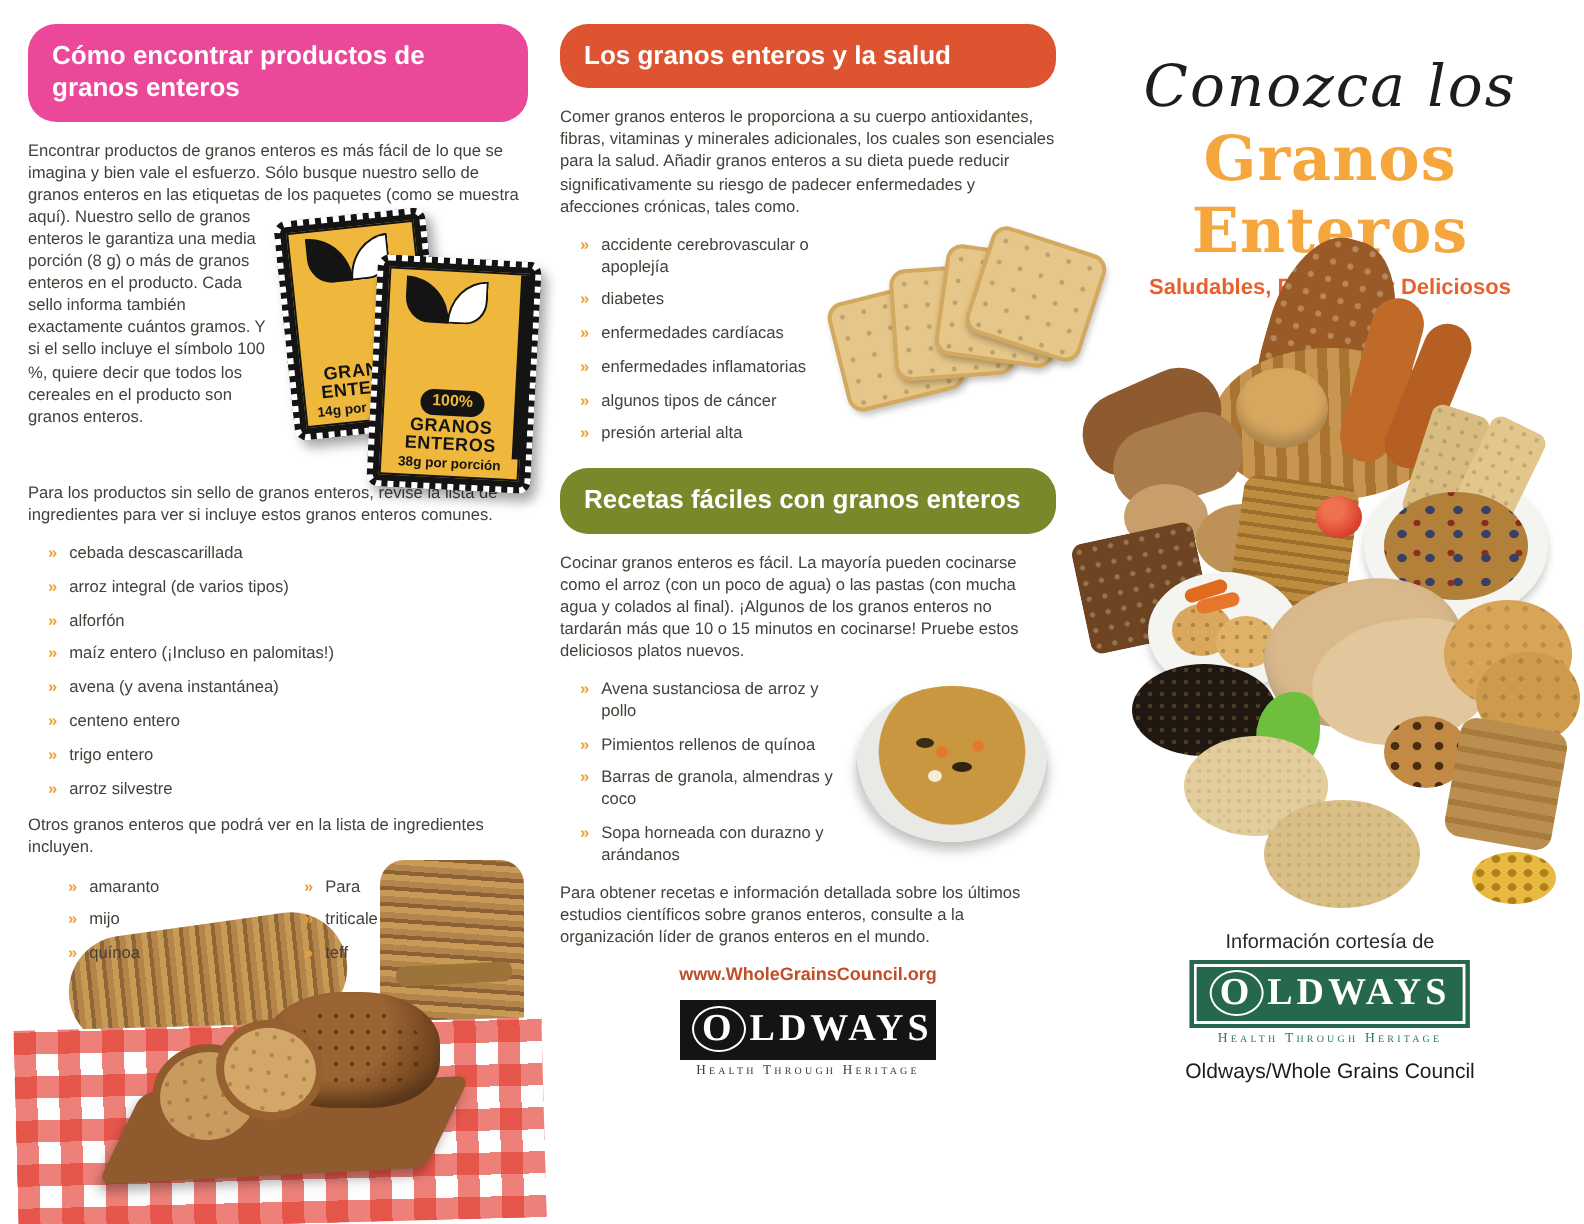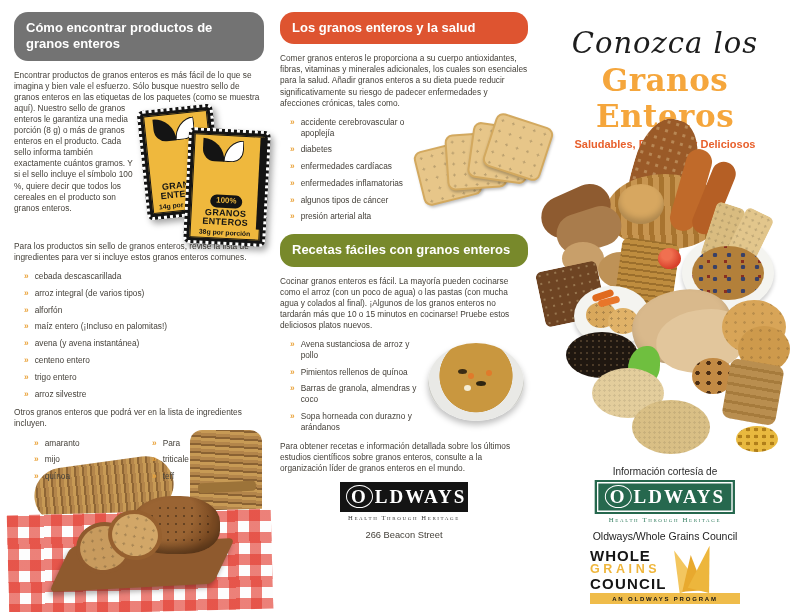--- a/index.html
+++ b/index.html
@@ -5,21 +5,21 @@
   html,body{margin:0;padding:0;background:#e8e8e8;}
   .page{position:relative;width:792px;height:612px;background:#ffffff;margin:0 auto;overflow:hidden;
         font-family:"Liberation Sans",sans-serif;color:#45413a;}
   .panel{position:absolute;top:0;height:612px;}
   .panel.left{left:14px;width:250px;}
   .panel.mid{left:280px;width:248px;}
   .panel.right{left:540px;width:250px;}
 
   .hdr{border-radius:14px;color:#fff;font-weight:bold;font-size:13px;line-height:1.25;
        padding:8px 12px;margin:12px 0 9px 0;}
-  .hdr.orange{background:#737373;}
+  .hdr.orange{background:#ec4899;}
   .hdr.red{background:#DE5430;}
   .hdr.green{background:#78892B;}
 
   p.body{font-size:8.3px;line-height:1.34;margin:0 0 8px 0;}
   ul.blist{list-style:none;margin:2px 0 8px 0;padding:0 0 0 10px;}
   ul.blist li{display:flex;gap:6px;margin:0 0 6px 0;font-size:8.3px;line-height:1.3;}
   ul.blist .bul{color:#EAA33B;font-weight:bold;flex:0 0 auto;}
   .twocol{display:flex;padding-left:10px;margin-bottom:6px;position:relative;z-index:3;}
   .twocol ul.blist{width:108px;margin:0;}
 
@@ -377,30 +377,27 @@
         <span class="txt">Barras de granola, almendras y coco</span>
       </li>
         <li>
         <span class="bul">»</span>
         <span class="txt">Sopa horneada con durazno y arándanos</span>
       </li>
       </ul>
 
     <p class="body" style="clear:both">Para obtener recetas e información detallada sobre los últimos estudios científicos sobre granos enteros, consulte a la organización líder de granos enteros en el mundo.</p>
 
+    <div class="linkline">www.WholeGrainsCouncil.org</div>
 
     <div class="oldways-black">
       <div class="ow-box"><span class="bigO">O</span><span>LDWAYS</span></div>
       <div class="ow-tag">Health Through Heritage</div>
     </div>
 
-    <div class="address">
-      <div>266 Beacon Street</div>
-
-    </div>
 
   </section>
 
   <section class="panel right">
     <div class="title-script">Conozca los</div>
     <div class="title-main">Granos Enteros</div>
     <div class="subtitle">Saludables, Prácticos y Deliciosos</div>
 
     <div class="collage">
       <i class="loaf-long"></i>
@@ -440,30 +437,15 @@
 
     <div class="courtesy">Información cortesía de</div>
 
     <div class="oldways-green">
       <div class="owg-box"><span class="bigO">O</span><span>LDWAYS</span></div>
       <div class="owg-tag">Health Through Heritage</div>
     </div>
 
     <div class="council-caption">Oldways/Whole Grains Council</div>
 
-    <div class="wgc">
-      <div class="wgc-row">
-        <div class="wgc-text">
-          <div class="wgc-l1">WHOLE</div>
-          <div class="wgc-l2">GRAINS</div>
-          <div class="wgc-l3">COUNCIL</div>
-        </div>
-        <div class="wgc-wheat">
-          <i class="stalk1"></i>
-            <i class="stalk3"></i>
-            <i class="stalk2"></i>
-        </div>
-      </div>
-      <div class="wgc-banner">AN OLDWAYS PROGRAM</div>
-    </div>
   </section>
 
 </div>
 
 </body></html>

